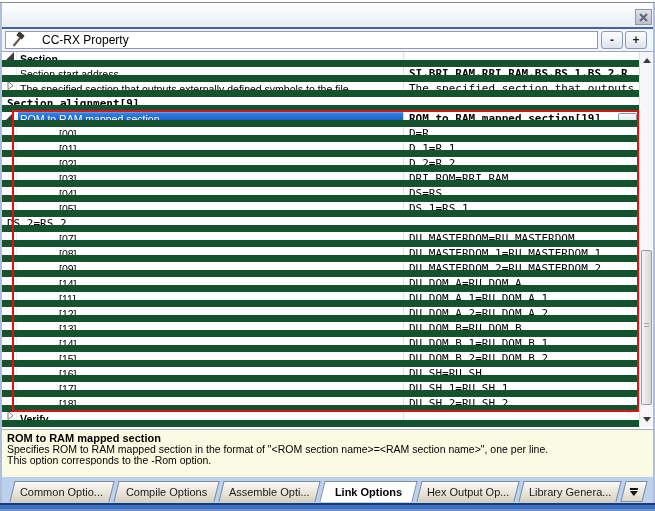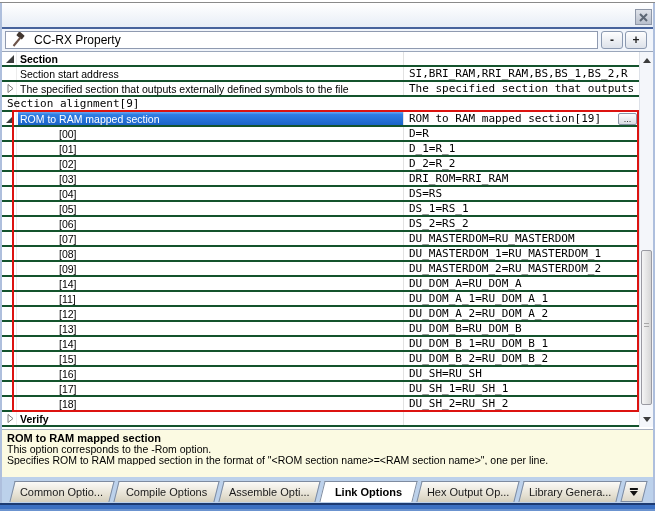--- a/index.html
+++ b/index.html
@@ -9,35 +9,35 @@
   .side{position:absolute;top:3px;bottom:0;width:2px;background:#aebfdd;}
   .side.l{left:0}.side.r{right:0}
   
   .titlebar{position:absolute;top:3px;left:2px;right:2px;height:24px;background:linear-gradient(#ffffff,#e7edf6);}
   .title-text{position:absolute;left:6px;top:22px;font-size:16px;font-weight:bold;color:#000;}
   .title-rule{position:absolute;top:27px;left:2px;right:2px;height:2px;background:#47639c;}
   .close-btn{position:absolute;right:3px;top:9px;width:17px;height:16px;background:linear-gradient(#dfe3ea,#b9c0cd);border:1px solid #8e97a8;box-sizing:border-box;display:flex;align-items:center;justify-content:center;}
   
   .toolbar{position:absolute;top:29px;left:2px;right:2px;height:23px;background:#f1f5fb;border-bottom:1px solid #9aa6ba;box-sizing:border-box;}
   .tool-field{position:absolute;left:3px;top:2px;width:593px;height:18px;background:#fff;border:1px solid #8f9ab0;box-sizing:border-box;display:flex;align-items:center;}
-  .tool-field .label{font-size:12px;color:#000;margin-left:8px;white-space:nowrap;}
+  .tool-field .label{font-size:12px;color:#000;margin-left:16px;white-space:nowrap;}
   .tool-btn{position:absolute;top:2px;width:22px;height:18px;border:1px solid #8b99b0;border-radius:3px;background:linear-gradient(#fefefe,#dde2ea);box-sizing:border-box;font-size:12px;font-weight:bold;color:#222;display:flex;align-items:center;justify-content:center;line-height:1;}
   .tool-btn.minus{left:599px}.tool-btn.plus{left:623px}
   
   .grid{position:absolute;top:52px;left:2px;width:651px;height:375px;background:#fff;}
   .grid::before{content:"";position:absolute;left:14px;top:0;bottom:0;width:1px;background:#ececec;}
   .rows{position:absolute;left:0;top:0;width:637px;}
-  .prow{height:15px;display:flex;box-sizing:border-box;border-bottom:2px solid #14532d;}
+  .prow{height:15px;display:flex;box-sizing:border-box;border-bottom:7px solid #14532d;}
   .cell-name{width:402px;box-sizing:border-box;border-right:1px solid #e2e2e2;display:flex;align-items:stretch;overflow:hidden;}
   .gutter{width:16px;flex:none;display:flex;align-items:center;justify-content:center;}
   .ntext{flex:1;font-size:10.5px;line-height:14px;color:#000;white-space:nowrap;overflow:hidden;padding-left:2px;}
   .prow.child .ntext{padding-left:17px;margin-left:24px;}
   .prow.category .ntext{font-weight:bold;}
   .cell-value{flex:1;position:relative;font-family:"DejaVu Sans Mono",monospace;font-size:11px;line-height:14px;color:#000;white-space:nowrap;overflow:hidden;padding-left:5px;box-sizing:border-box;}
-  .cell-value.b{font-weight:normal;}
+  .cell-value.b{font-weight:bold;}
   .prow.selected .ntext{background:linear-gradient(#6aaaf2 0%,#2f7de4 20%,#1a63c8 100%);color:#fff;}
   .ellipsis-button{display:none;position:absolute;right:2px;top:1px;width:19px;height:12px;border:1px solid #8a94a6;border-radius:2px;background:linear-gradient(#fcfcfc,#d9dde4);font-family:"Liberation Sans",sans-serif;font-size:9px;line-height:8px;align-items:center;justify-content:center;color:#222;box-sizing:border-box;}
   
   .scrollbar{position:absolute;right:0;top:0;width:14px;height:375px;background:#f4f6fa;border-left:1px solid #dde1e8;box-sizing:border-box;}
   .sb-up,.sb-down{position:absolute;left:0;width:100%;height:12px;display:flex;align-items:center;justify-content:center;}
   .sb-up{top:2px}.sb-down{bottom:2px}
   .tri-up{width:0;height:0;border-left:4px solid transparent;border-right:4px solid transparent;border-bottom:5px solid #3c3c3c;}
   .tri-down{width:0;height:0;border-left:4px solid transparent;border-right:4px solid transparent;border-top:5px solid #3c3c3c;}
   .sb-thumb{position:absolute;left:1px;right:1px;top:198px;height:155px;background:linear-gradient(90deg,#f5f5f5,#d6d6d6);border:1px solid #9a9aa2;border-radius:2px;box-sizing:border-box;}
   .sb-thumb::after{content:"";position:absolute;left:2px;right:2px;top:72px;height:6px;background:repeating-linear-gradient(#a8a8a8 0 1px,transparent 1px 3px);}
@@ -206,24 +206,20 @@
     <div class="cell-name">
       <span class="gutter"></span>
       <span class="ntext">[05]</span>
     </div>
     <div class="cell-value">
       <span>DS_1=RS_1</span>
       
     </div>
   </div>
         <div class="prow child">
-    <div class="cell-name">
-      <span class="gutter"></span>
-      <span class="ntext">[06]</span>
-    </div>
     <div class="cell-value">
       <span>DS_2=RS_2</span>
       
     </div>
   </div>
         <div class="prow child">
     <div class="cell-name">
       <span class="gutter"></span>
       <span class="ntext">[07]</span>
     </div>
@@ -365,22 +361,22 @@
       <div class="sb-down">
           <div class="tri-down"></div>
         </div>
     </div>
   </div>
 
   <div class="redbox"></div>
 
   <div class="desc">
     <div class="desc-title">ROM to RAM mapped section</div>
+    <div class="desc-line">Specifies ROM to RAM mapped section in the format of "&lt;ROM section name&gt;=&lt;RAM section name&gt;", one per line.</div>
     <div class="desc-line">This option corresponds to the -Rom option.</div>
-    <div class="desc-line">Specifies ROM to RAM mapped section in the format of "&lt;ROM section name&gt;=&lt;RAM section name&gt;", one per line.</div>
   </div>
 
   <div class="tabbar">
 
     <div class="tab" style="width: 100px;">
         <span class="t">Common Optio...</span>
       </div>
       <div class="tab" style="width: 101px;">
         <span class="t">Compile Options</span>
       </div>

